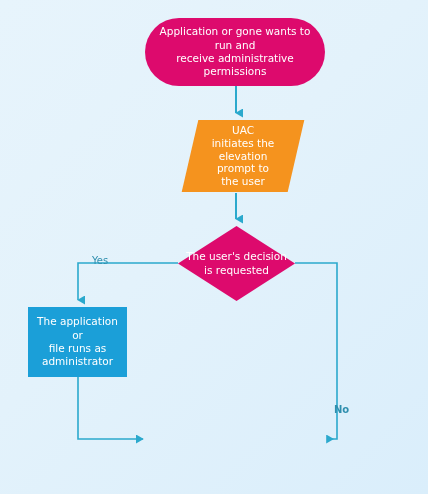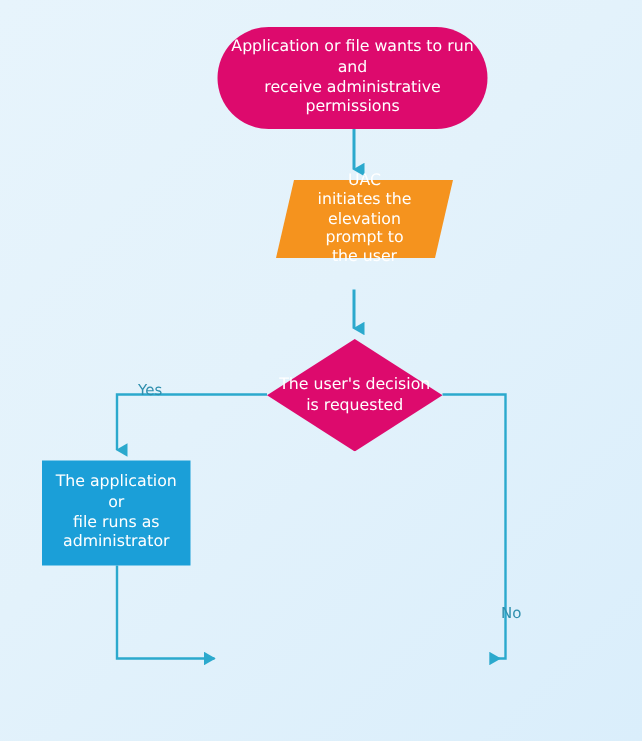--- a/index.html
+++ b/index.html
@@ -52,21 +52,21 @@
     background: #dd0a6d;
     border-radius: 34px;
     font-size: 10.5px;
   }
 
   
   #node-uac {
     left: 190px;
     top: 120px;
     width: 106px;
-    height: 52px;
+    height: 72px;
     font-size: 10.5px;
   }
   #node-uac .para-bg {
     position: absolute;
     left: 0;
     top: 0;
     width: 100%;
     height: 100%;
     background: #f5931e;
     transform: skewX(-13deg);
@@ -130,20 +130,21 @@
     background: transparent;
     padding: 0 2px;
   }
   #label-yes {
     left: 90px;
     top: 255px;
   }
   #label-no {
     left: 332px;
     top: 404px;
+    font-weight: bold;
   }
 </style>
 </head>
 <body>
 
 <div id="canvas">
 
   <svg id="edges" viewBox="0 0 428 494" width="428" height="494" xmlns="http://www.w3.org/2000/svg">
     <defs>
       <marker id="arrow-down" markerWidth="9" markerHeight="9" refX="4.5" refY="7.6" orient="auto" markerUnits="userSpaceOnUse">
@@ -162,21 +163,21 @@
     <line x1="236" y1="193" x2="236" y2="219" stroke="#2ba9cd" stroke-width="2" marker-end="url(#arrow-down)"></line>
 
     <polyline points="178,263 78,263 78,300" fill="none" stroke="#2ba9cd" stroke-width="1.6" marker-end="url(#arrow-down)"></polyline>
 
     <polyline points="295,263 337,263 337,439 327,439" fill="none" stroke="#2ba9cd" stroke-width="1.6" marker-end="url(#arrow-left)"></polyline>
 
     <polyline points="78,377 78,439 143,439" fill="none" stroke="#2ba9cd" stroke-width="1.6" marker-end="url(#arrow-right)"></polyline>
   </svg>
 
   <div class="node" id="node-start">
-    <span class="txt">Application or file wants to run and
+    <span class="txt">Application or gone wants to run and
 receive administrative permissions</span>
   </div>
 
   <div class="node" id="node-uac">
     <span class="para-bg"></span>
     <span class="txt">UAC
 initiates the
 elevation
 prompt to
 the user</span>

